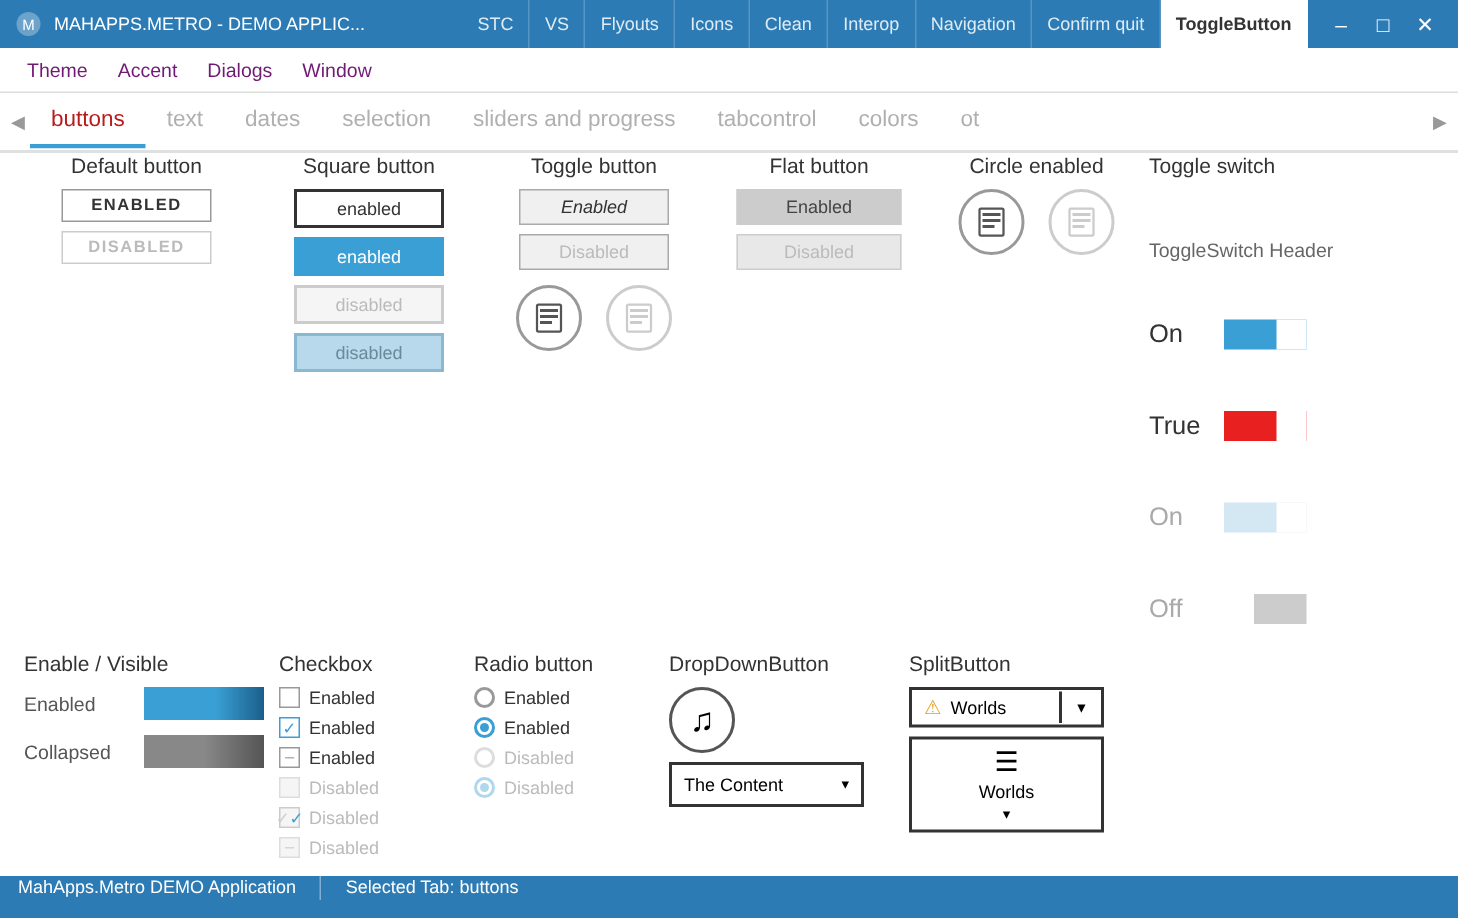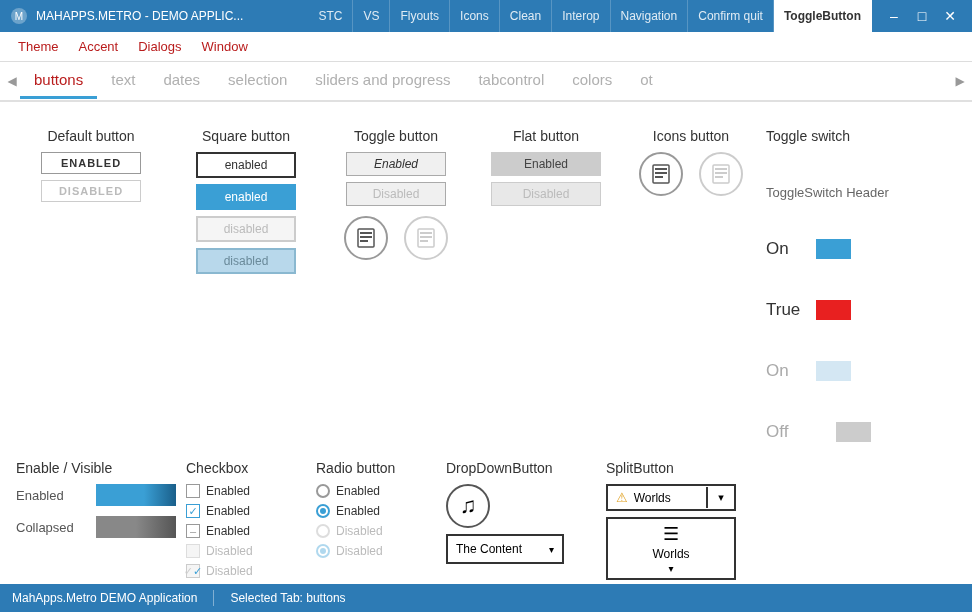--- a/index.html
+++ b/index.html
@@ -40,21 +40,21 @@
       height: 30px;
       display: flex;
       align-items: center;
       padding: 0 8px;
       border-bottom: 1px solid #ddd;
       font-size: 13px;
     }
     .menubar-item {
       padding: 4px 10px;
       cursor: pointer;
-      color: #b91c1c;
+      color: #701a75;
     }
 
     
     .tabnav {
       background: white;
       height: 40px;
       display: flex;
       align-items: center;
       border-bottom: 2px solid #e0e0e0;
       padding: 0 4px;
@@ -77,21 +77,21 @@
       cursor: pointer;
       color: #3a9fd5;
       white-space: nowrap;
     }
     .tabnav-item.active { color: #b91c1c; border-bottom: 3px solid #3a9fd5; }
     .tabnav-item.dim { color: #b0b0b0; }
 
     
     .main {
       background: white;
-      padding: 26px 16px;
+      padding: 0 16px;
       overflow: auto;
       height: calc(612px - 32px - 30px - 40px - 28px);
       display: flex;
       flex-wrap: wrap;
       gap: 10px;
       align-content: flex-start;
     }
 
     
     .section {
@@ -257,21 +257,21 @@
     .radio-btn.selected::after { content: ''; width: 6px; height: 6px; border-radius: 50%; background: #3a9fd5; }
     .radio-btn.disabled { border-color: #ddd; }
     .radio-label { font-size: 12px; color: #333; }
     .radio-label.dim { color: #bbb; }
 
     
     .dropdown-section { min-width: 150px; align-items: flex-start; }
     .dd-btn {
       border: 2px solid #333;
       background: white;
-      width: 118px;
+      width: 130px;
       padding: 6px 8px;
       font-size: 12px;
       cursor: pointer;
     }
     .dd-inner { display: flex; align-items: center; justify-content: space-between; }
     .music-circle {
       width: 44px; height: 44px;
       border-radius: 50%;
       border: 2px solid #555;
       display: flex; align-items: center; justify-content: center;
@@ -301,22 +301,21 @@
       padding: 4px 0;
       cursor: pointer;
     }
 
     
     .statusbar {
       background: #2d7bb5;
       color: white;
       height: 28px;
       display: flex;
-      align-items: center;
-      padding: 12px 12px;
+      padding: 0 12px;
       font-size: 12px;
       gap: 16px;
     }
     .statusbar-sep { width: 1px; height: 16px; background: rgba(255,255,255,0.4); }
     .toggle-icons { display: flex; gap: 8px; margin-top: 4px; }
   </style>
 </head>
 <body>
 
 <div class="titlebar">
@@ -407,21 +406,21 @@
     </div>
   </div>
 
   <div class="section" style="min-width:140px;">
     <div class="section-title">Flat button</div>
     <button class="btn-flat">Enabled</button>
     <button class="btn-flat disabled">Disabled</button>
   </div>
 
   <div class="section" style="min-width:130px;">
-    <div class="section-title">Icons button</div>
+    <div class="section-title">Circle enabled</div>
     <div style="display:flex;gap:8px;">
       <div class="btn-circle">
         <svg width="22" height="22" viewBox="0 0 22 22">
             <rect x="3" y="2" width="16" height="18" rx="1" fill="none" stroke="#555" stroke-width="1.5"></rect>
             <rect x="5" y="5" width="12" height="2" fill="#555"></rect>
             <rect x="5" y="9" width="12" height="2" fill="#555"></rect>
             <rect x="5" y="13" width="8" height="2" fill="#555"></rect>
           </svg>
       </div>
       <div class="btn-circle disabled">

